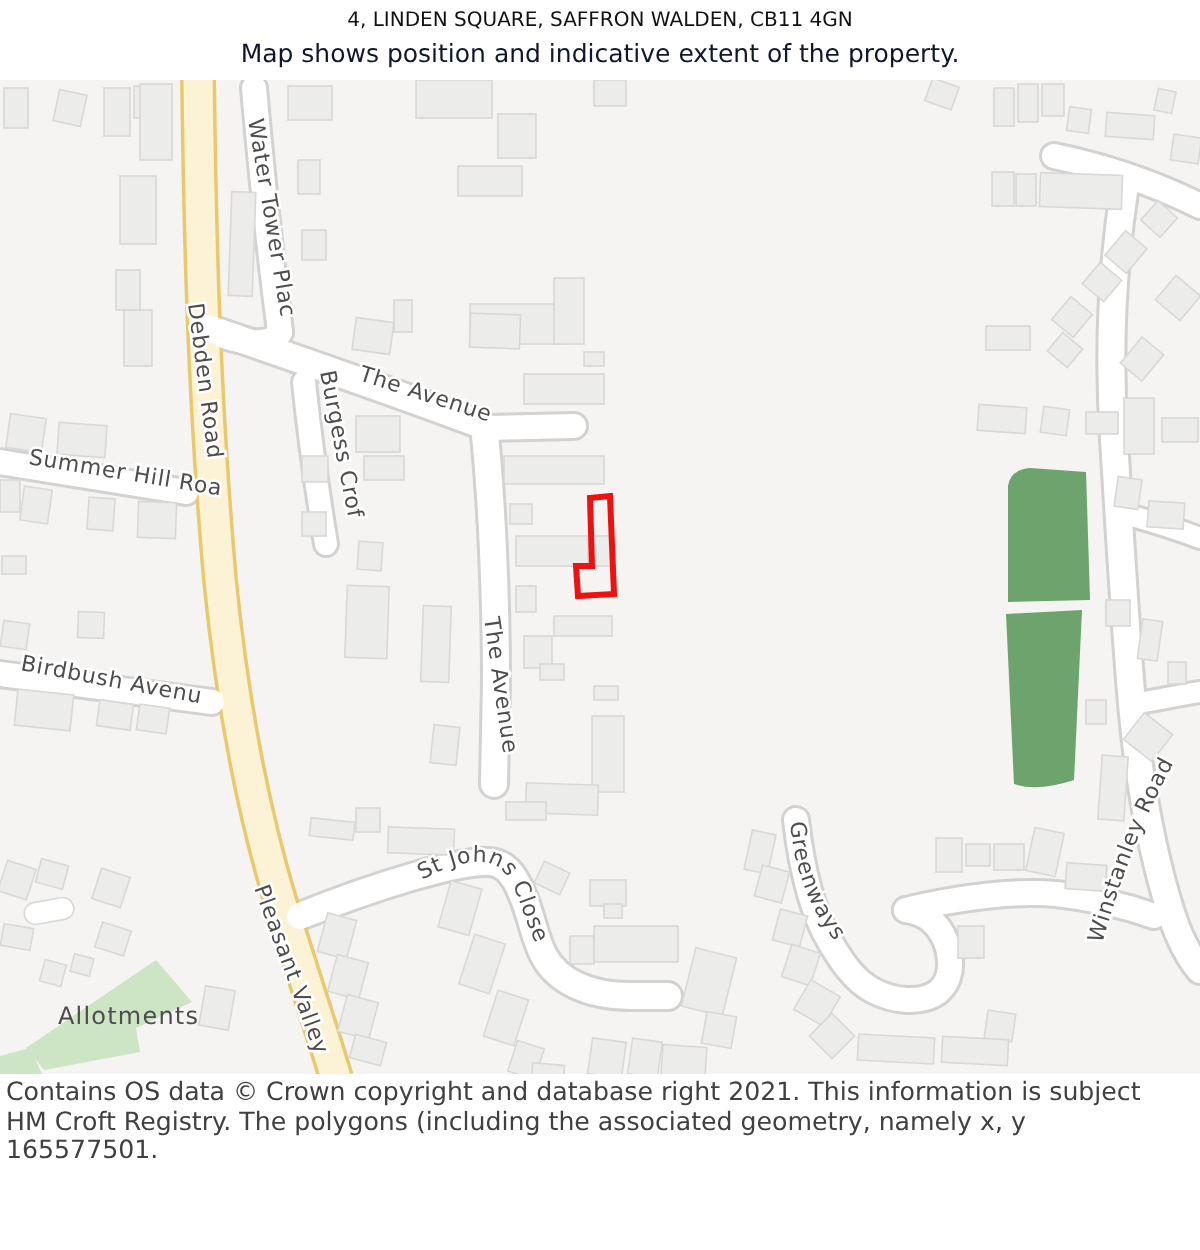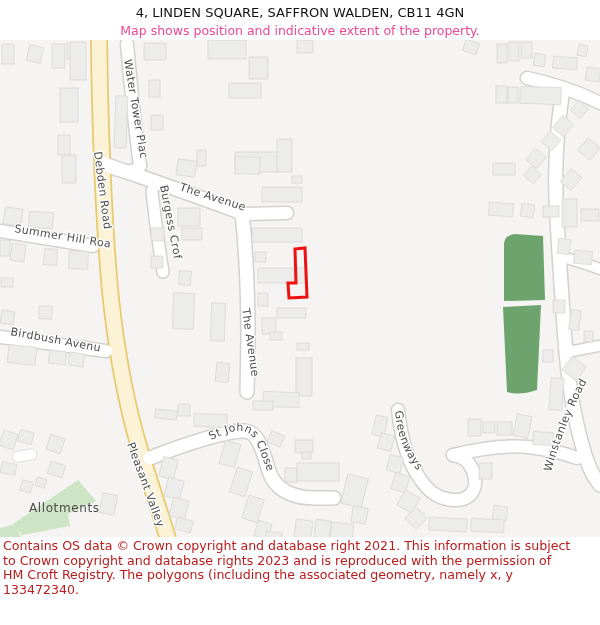--- a/index.html
+++ b/index.html
@@ -1,23 +1,23 @@
 <!DOCTYPE html>
 <html style="--background: #f5f4f2; --building-fill: #ececea; --building-stroke: #d9d8d6; --road-fill: #ffffff; --road-casing: #d3d2d0; --primary-road-fill: #fcf3d7; --primary-road-casing: #e9c96d; --greenspace-dark: #6da46d; --greenspace-light: #cde5c4; --label-color: #4d4d4d; --property-outline: #ee1111;"><head>
 <meta charset="utf-8">
 <style>
   html,body{margin:0;padding:0;background:#fff;}
   .page{position:relative;width:600px;height:625px;background:#fff;overflow:hidden;
         font-family:"DejaVu Sans","Liberation Sans",sans-serif;}
   .hdr{position:absolute;top:0;left:0;width:600px;height:40px;text-align:center;background:#fff;}
-  .hdr .t1{font-size:13px;color:#111;padding-top:5px;}
-  .hdr .t2{font-size:12.5px;color:#ec4899;margin-top:3px;}
+  .hdr .t1{font-size:10px;color:#111;padding-top:5px;}
+  .hdr .t2{font-size:12.5px;color:#0f172a;margin-top:3px;}
   .maparea{position:absolute;top:40px;left:0;width:600px;height:497px;}
   .ftr{position:absolute;top:539px;left:0;width:600px;height:86px;background:#fff;}
-  .ftr .fl{font-size:12.6px;color:#b91c1c;line-height:14.6px;white-space:nowrap;padding-left:3px;}
+  .ftr .fl{font-size:12.6px;color:#404040;line-height:14.6px;white-space:nowrap;padding-left:3px;}
   svg .bg{fill:var(--background,#f5f4f2);}
   svg .bld{fill:var(--building-fill,#ececea);stroke:var(--building-stroke,#d9d8d6);stroke-width:0.8;}
   svg .bldw{fill:#ffffff;stroke:var(--building-stroke,#d9d8d6);stroke-width:0.8;}
   svg .rc{fill:none;stroke:var(--road-casing,#d3d2d0);stroke-width:15;stroke-linecap:round;stroke-linejoin:round;}
   svg .rf{fill:none;stroke:var(--road-fill,#ffffff);stroke-width:12;stroke-linecap:round;stroke-linejoin:round;}
   svg .yc{fill:none;stroke:var(--primary-road-casing,#e9c96d);stroke-width:18;stroke-linejoin:round;}
   svg .yf{fill:none;stroke:var(--primary-road-fill,#fcf3d7);stroke-width:14.5;stroke-linejoin:round;}
   svg .grn{fill:var(--greenspace-dark,#6da46d);}
   svg .grnl{fill:var(--greenspace-light,#cde5c4);}
   svg .prop{fill:none;stroke:var(--property-outline,#ee1111);stroke-width:3;stroke-linejoin:miter;}
@@ -249,18 +249,17 @@
         <text class="lbl"><textPath href="#p-stjohns" xlink:href="#p-stjohns">St Johns Close</textPath></text>
         <text class="lbl"><textPath href="#p-greenways" xlink:href="#p-greenways">Greenways</textPath></text>
         <text class="lbl"><textPath href="#p-winstanley" xlink:href="#p-winstanley">Winstanley Road</textPath></text>
         <text class="lbl2" x="29" y="512">Allotments</text>
       </g>
     </svg>
   </div>
 
   <div class="ftr">
     <div class="fl">Contains OS data © Crown copyright and database right 2021. This information is subject</div>
-    <div class="fl">to Crown copyright and database rights 2023 and is reproduced with the permission of</div>
     <div class="fl">HM Croft Registry. The polygons (including the associated geometry, namely x, y</div>
-    <div class="fl">133472340.</div>
+    <div class="fl">165577501.</div>
   </div>
 
 </div>
 
 </body></html>

